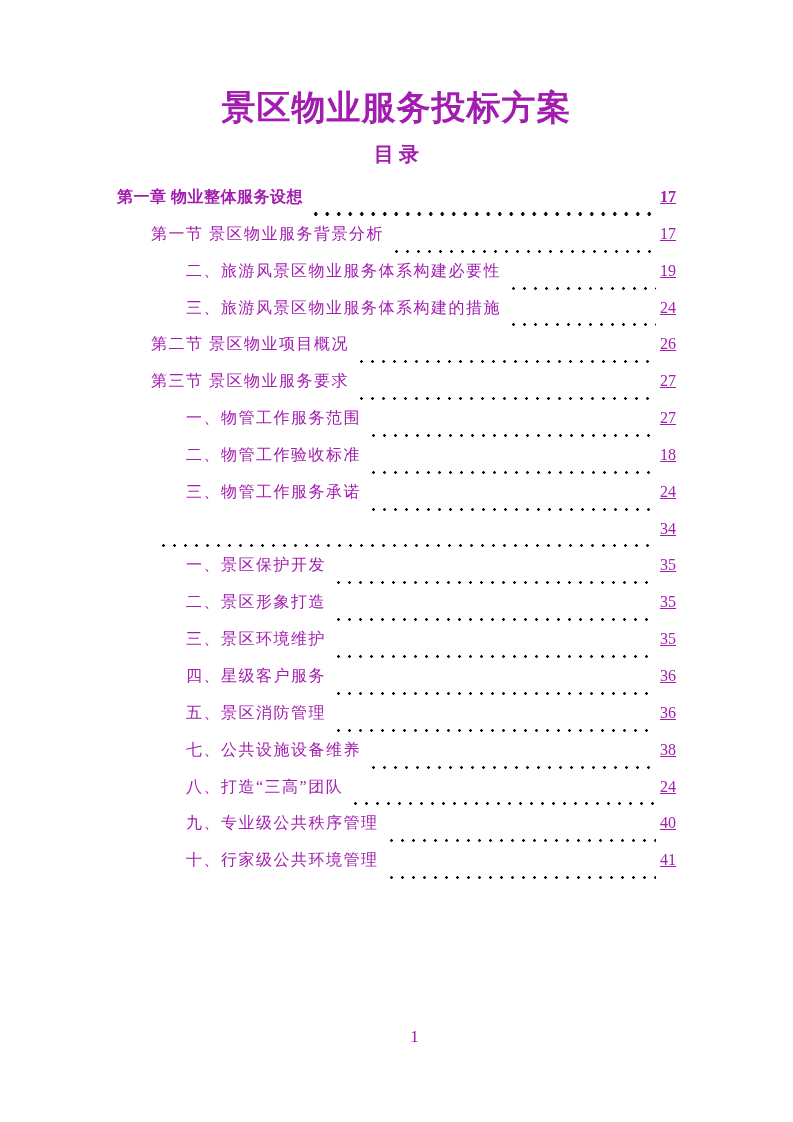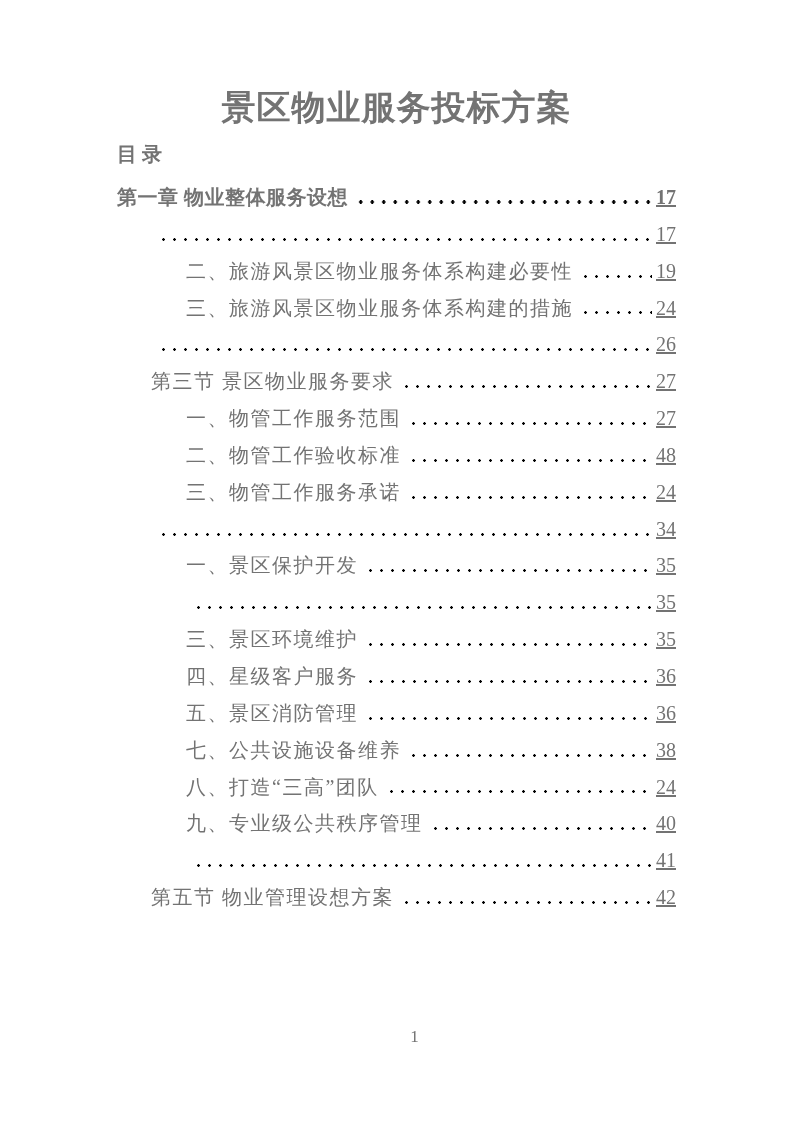--- a/index.html
+++ b/index.html
@@ -6,48 +6,49 @@
     margin: 0;
     padding: 0;
     background: #ffffff;
   }
   .page {
     position: relative;
     width: 793px;
     height: 1122px;
     margin: 0 auto;
     background: #ffffff;
-    color: #737373;
+    color: #a21caf;
     font-family: "Liberation Serif", "DejaVu Serif", serif;
     padding: 86px 117px 0 117px;
     box-sizing: border-box;
     overflow: hidden;
   }
   .doc-title {
     font-size: 34px;
     font-weight: bold;
     line-height: 44px;
     text-align: center;
     letter-spacing: 1px;
     white-space: nowrap;
   }
   .toc-heading {
     margin-top: 9px;
     font-size: 20px;
     font-weight: bold;
     line-height: 30px;
+    text-align: center;
   }
   .toc {
     margin-top: 10px;
   }
   .toc-row {
     display: flex;
-    align-items: center;
+    align-items: flex-end;
     line-height: 36.85px;
-    font-size: 20px;
+    font-size: 16px;
   }
   .toc-row.level-1 .toc-label {
     font-weight: bold;
     letter-spacing: 0.5px;
   }
   .toc-row.level-1 .toc-page {
     font-weight: bold;
   }
   .toc-row.level-2 {
     padding-left: 34px;
@@ -101,67 +102,70 @@
 
   <div class="toc-heading">目 录</div>
 
   <div class="toc" id="toc">
       <div class="toc-row level-1">
     <span class="toc-label">第一章 物业整体服务设想</span>
     <span class="toc-leader"></span>
     <span class="toc-page">17</span>
   </div>
       <div class="toc-row level-2">
+    <span class="toc-label">第一节 景区物业服务背景分析</span>
     <span class="toc-leader"></span>
     <span class="toc-page">17</span>
   </div>
       <div class="toc-row level-3">
     <span class="toc-label">二、旅游风景区物业服务体系构建必要性</span>
     <span class="toc-leader"></span>
     <span class="toc-page">19</span>
   </div>
       <div class="toc-row level-3">
     <span class="toc-label">三、旅游风景区物业服务体系构建的措施</span>
     <span class="toc-leader"></span>
     <span class="toc-page">24</span>
   </div>
       <div class="toc-row level-2">
+    <span class="toc-label">第二节 景区物业项目概况</span>
     <span class="toc-leader"></span>
     <span class="toc-page">26</span>
   </div>
       <div class="toc-row level-2">
     <span class="toc-label">第三节 景区物业服务要求</span>
     <span class="toc-leader"></span>
     <span class="toc-page">27</span>
   </div>
       <div class="toc-row level-3">
     <span class="toc-label">一、物管工作服务范围</span>
     <span class="toc-leader"></span>
     <span class="toc-page">27</span>
   </div>
       <div class="toc-row level-3">
     <span class="toc-label">二、物管工作验收标准</span>
     <span class="toc-leader"></span>
-    <span class="toc-page">48</span>
+    <span class="toc-page">18</span>
   </div>
       <div class="toc-row level-3">
     <span class="toc-label">三、物管工作服务承诺</span>
     <span class="toc-leader"></span>
     <span class="toc-page">24</span>
   </div>
       <div class="toc-row level-2">
     <span class="toc-leader"></span>
     <span class="toc-page">34</span>
   </div>
       <div class="toc-row level-3">
     <span class="toc-label">一、景区保护开发</span>
     <span class="toc-leader"></span>
     <span class="toc-page">35</span>
   </div>
       <div class="toc-row level-3">
+    <span class="toc-label">二、景区形象打造</span>
     <span class="toc-leader"></span>
     <span class="toc-page">35</span>
   </div>
       <div class="toc-row level-3">
     <span class="toc-label">三、景区环境维护</span>
     <span class="toc-leader"></span>
     <span class="toc-page">35</span>
   </div>
       <div class="toc-row level-3">
     <span class="toc-label">四、星级客户服务</span>
@@ -182,27 +186,23 @@
     <span class="toc-label">八、打造“三高”团队</span>
     <span class="toc-leader"></span>
     <span class="toc-page">24</span>
   </div>
       <div class="toc-row level-3">
     <span class="toc-label">九、专业级公共秩序管理</span>
     <span class="toc-leader"></span>
     <span class="toc-page">40</span>
   </div>
       <div class="toc-row level-3">
+    <span class="toc-label">十、行家级公共环境管理</span>
     <span class="toc-leader"></span>
     <span class="toc-page">41</span>
-  </div>
-      <div class="toc-row level-2">
-    <span class="toc-label">第五节 物业管理设想方案</span>
-    <span class="toc-leader"></span>
-    <span class="toc-page">42</span>
   </div>
     </div>
 
   <div class="footer-page">
     <span>1</span>
   </div>
 
 </div>
 
 </body></html>

